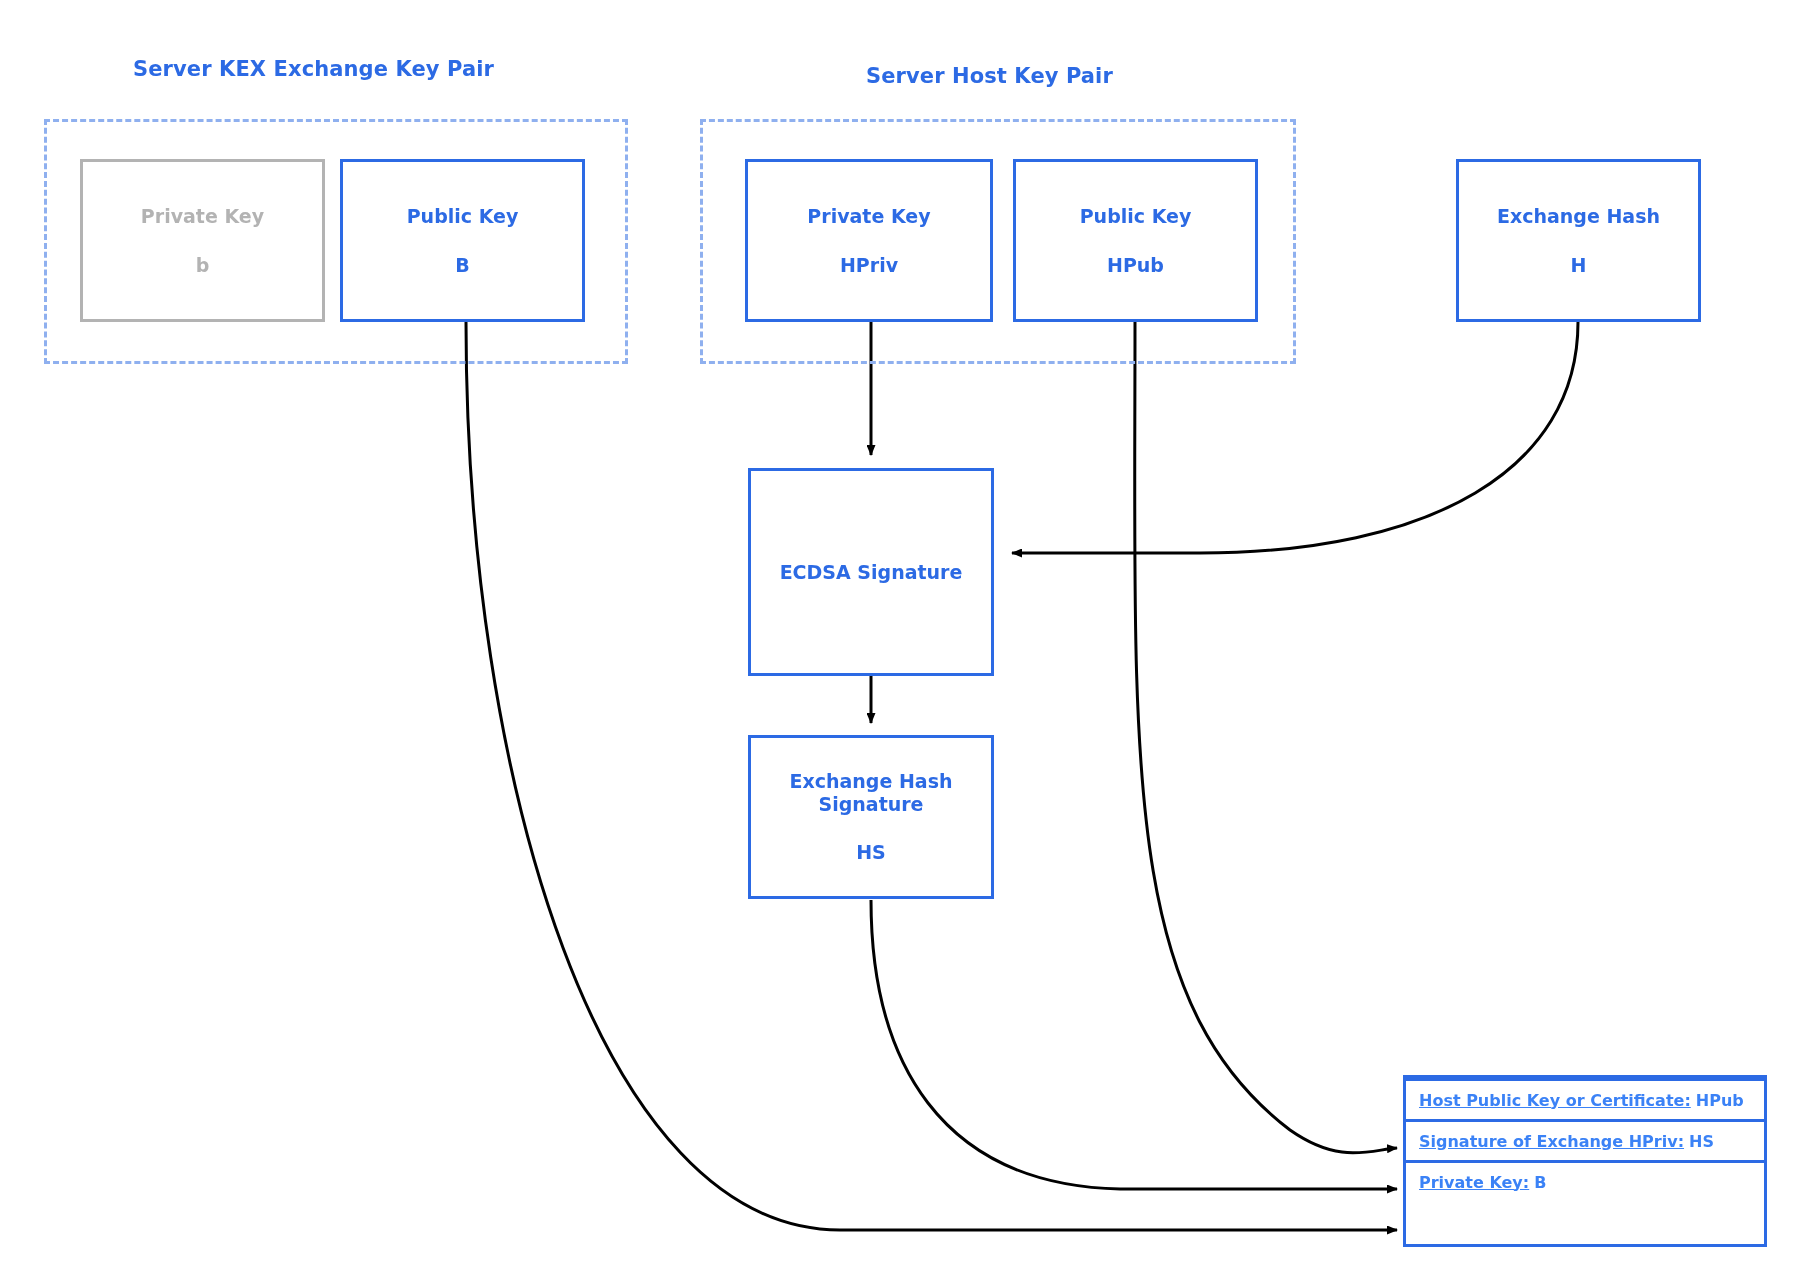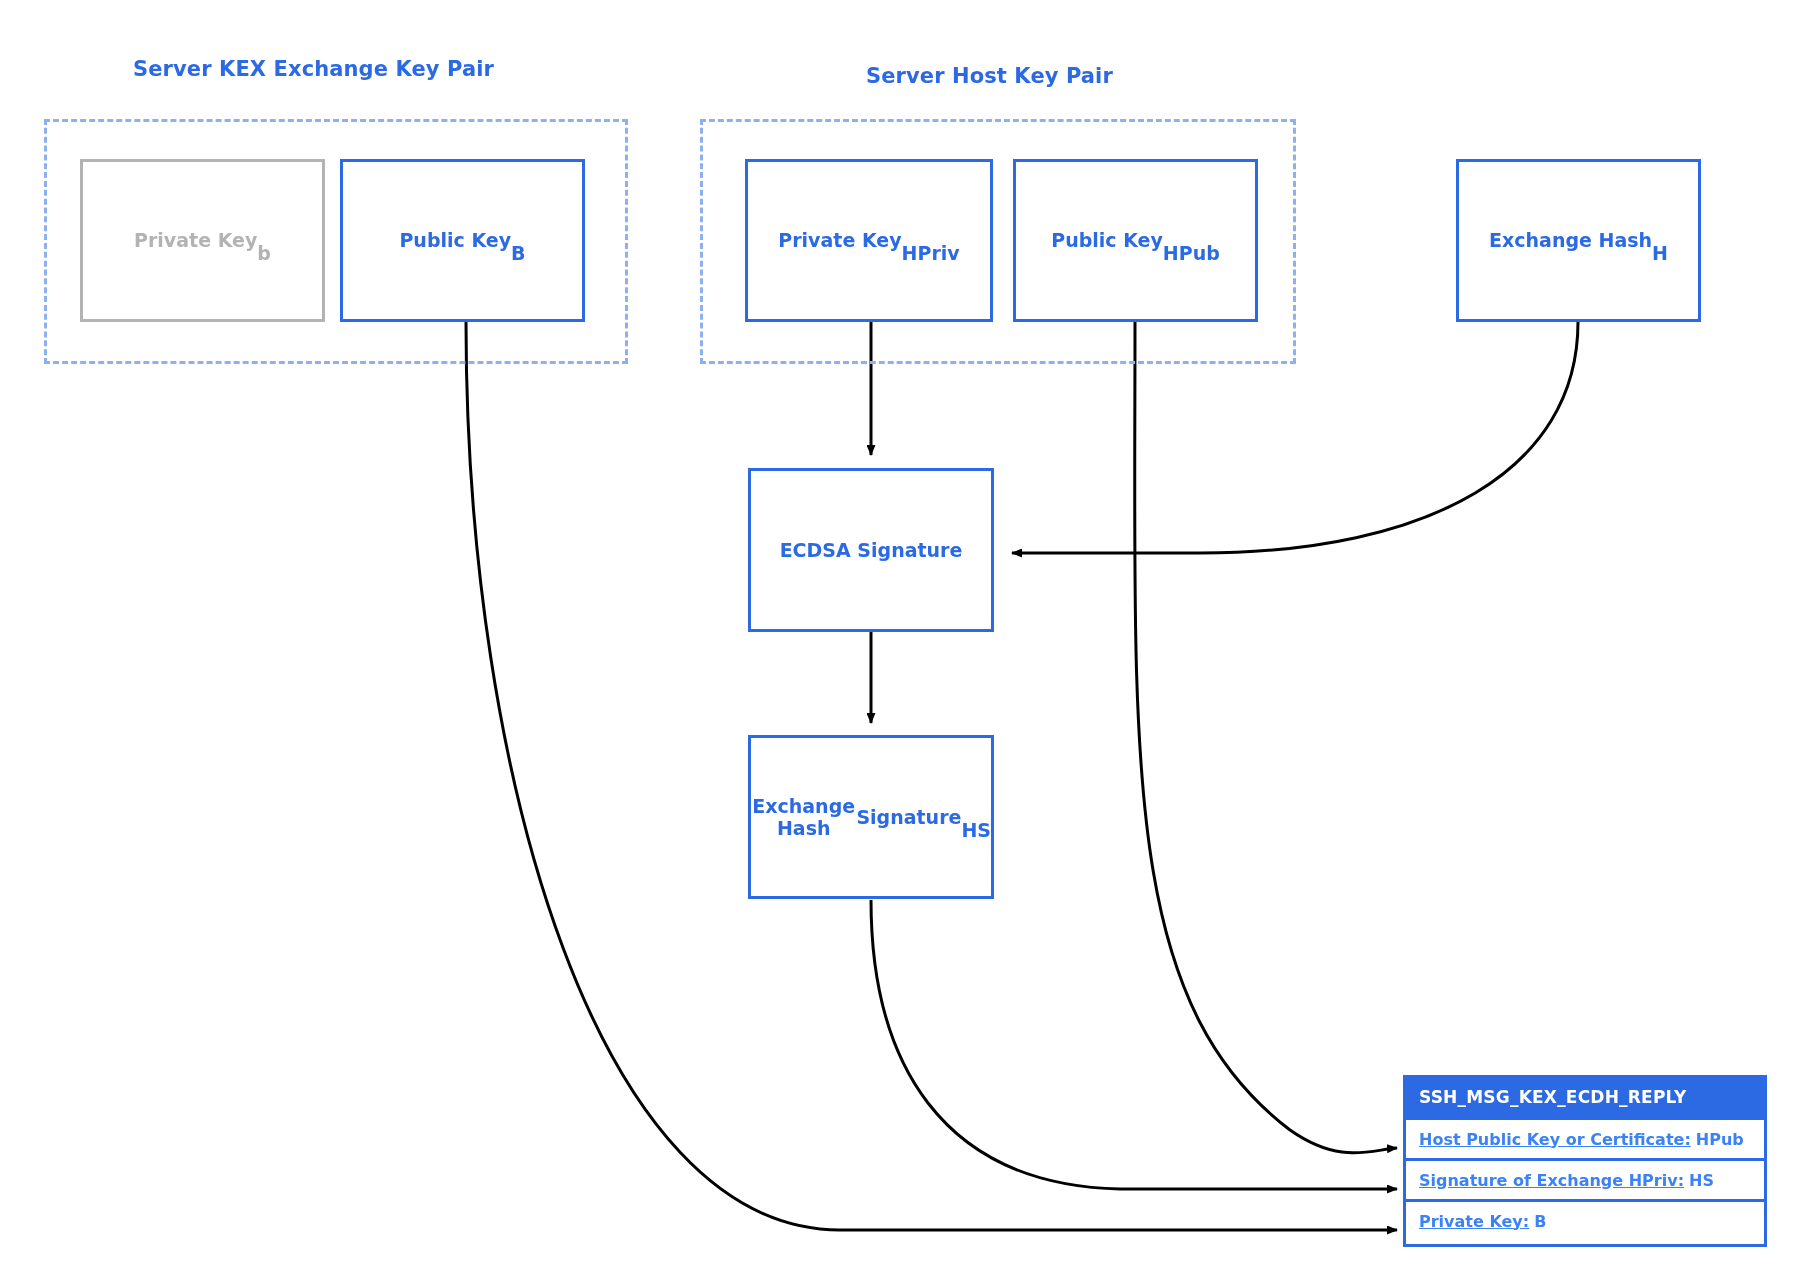--- a/index.html
+++ b/index.html
@@ -45,21 +45,21 @@
     box-sizing: border-box;
     background: transparent;
   }
 
   .node {
     position: absolute;
     box-sizing: border-box;
     border: 3px solid #2c6ae4;
     background: #ffffff;
     display: flex;
-    flex-direction: row;
+    flex-direction: column;
     align-items: center;
     justify-content: center;
     color: #2c6ae4;
     font-weight: bold;
     font-size: 19px;
     line-height: 1.18;
     text-align: center;
   }
   .node.muted {
     border-color: #b3b3b3;
@@ -163,32 +163,31 @@
   <div class="node" style="left:1013px; top:159px; width:245px; height:163px;">
     <span class="nlabel">Public Key</span>
     <span class="nvalue">HPub</span>
   </div>
 
   <div class="node" style="left:1456px; top:159px; width:245px; height:163px;">
     <span class="nlabel">Exchange Hash</span>
     <span class="nvalue">H</span>
   </div>
 
-  <div class="node single" style="left:748px; top:468px; width:246px; height:164px;">
+  <div class="node single" style="left:748px; top:468px; width:246px; height:208px;">
     <span class="nlabel">ECDSA Signature</span>
   </div>
 
   <div class="node" style="left:748px; top:735px; width:246px; height:164px;">
     <span class="nlabel">Exchange Hash</span>
     <span class="nlabel">Signature</span>
     <span class="nvalue">HS</span>
   </div>
 
   <div class="msg-panel" style="left:1403px; top:1075px; width:364px; height:172px;">
-    <div class="msg-header">SSH_MSG_KEX_ECDH_REPLY</div>
 
     <div class="msg-row">
       <span class="rlabel">Host Public Key or Certificate:</span>
       <span class="rvalue">HPub</span>
     </div>
 
     <div class="msg-row">
       <span class="rlabel">Signature of Exchange HPriv:</span>
       <span class="rvalue">HS</span>
     </div>

